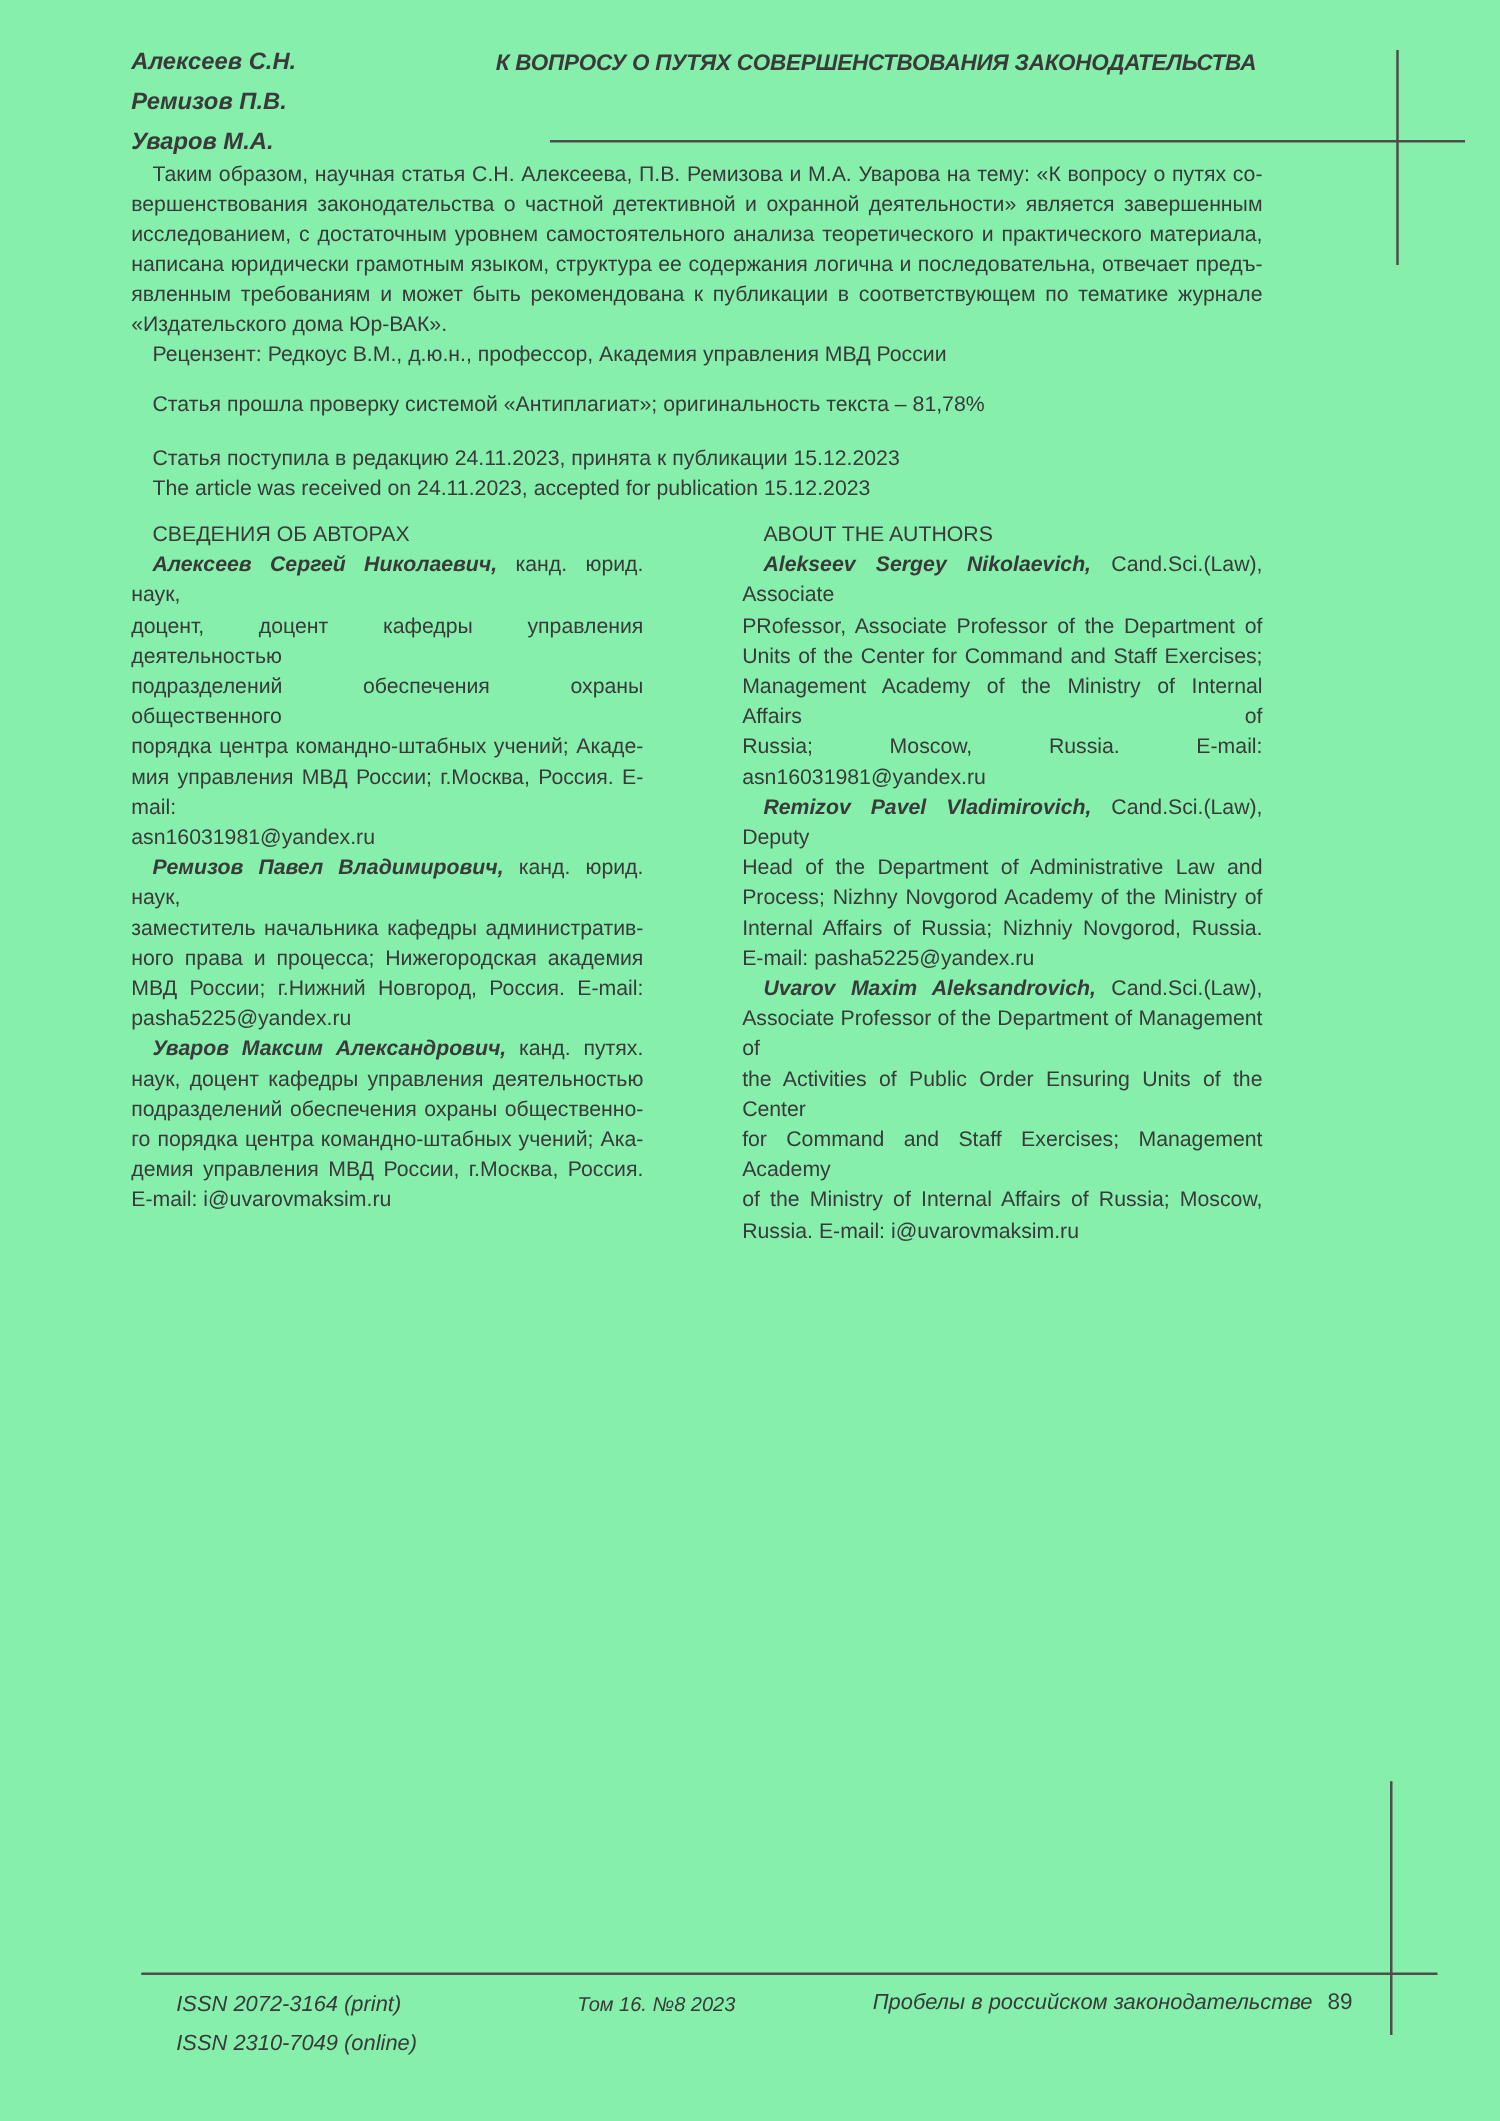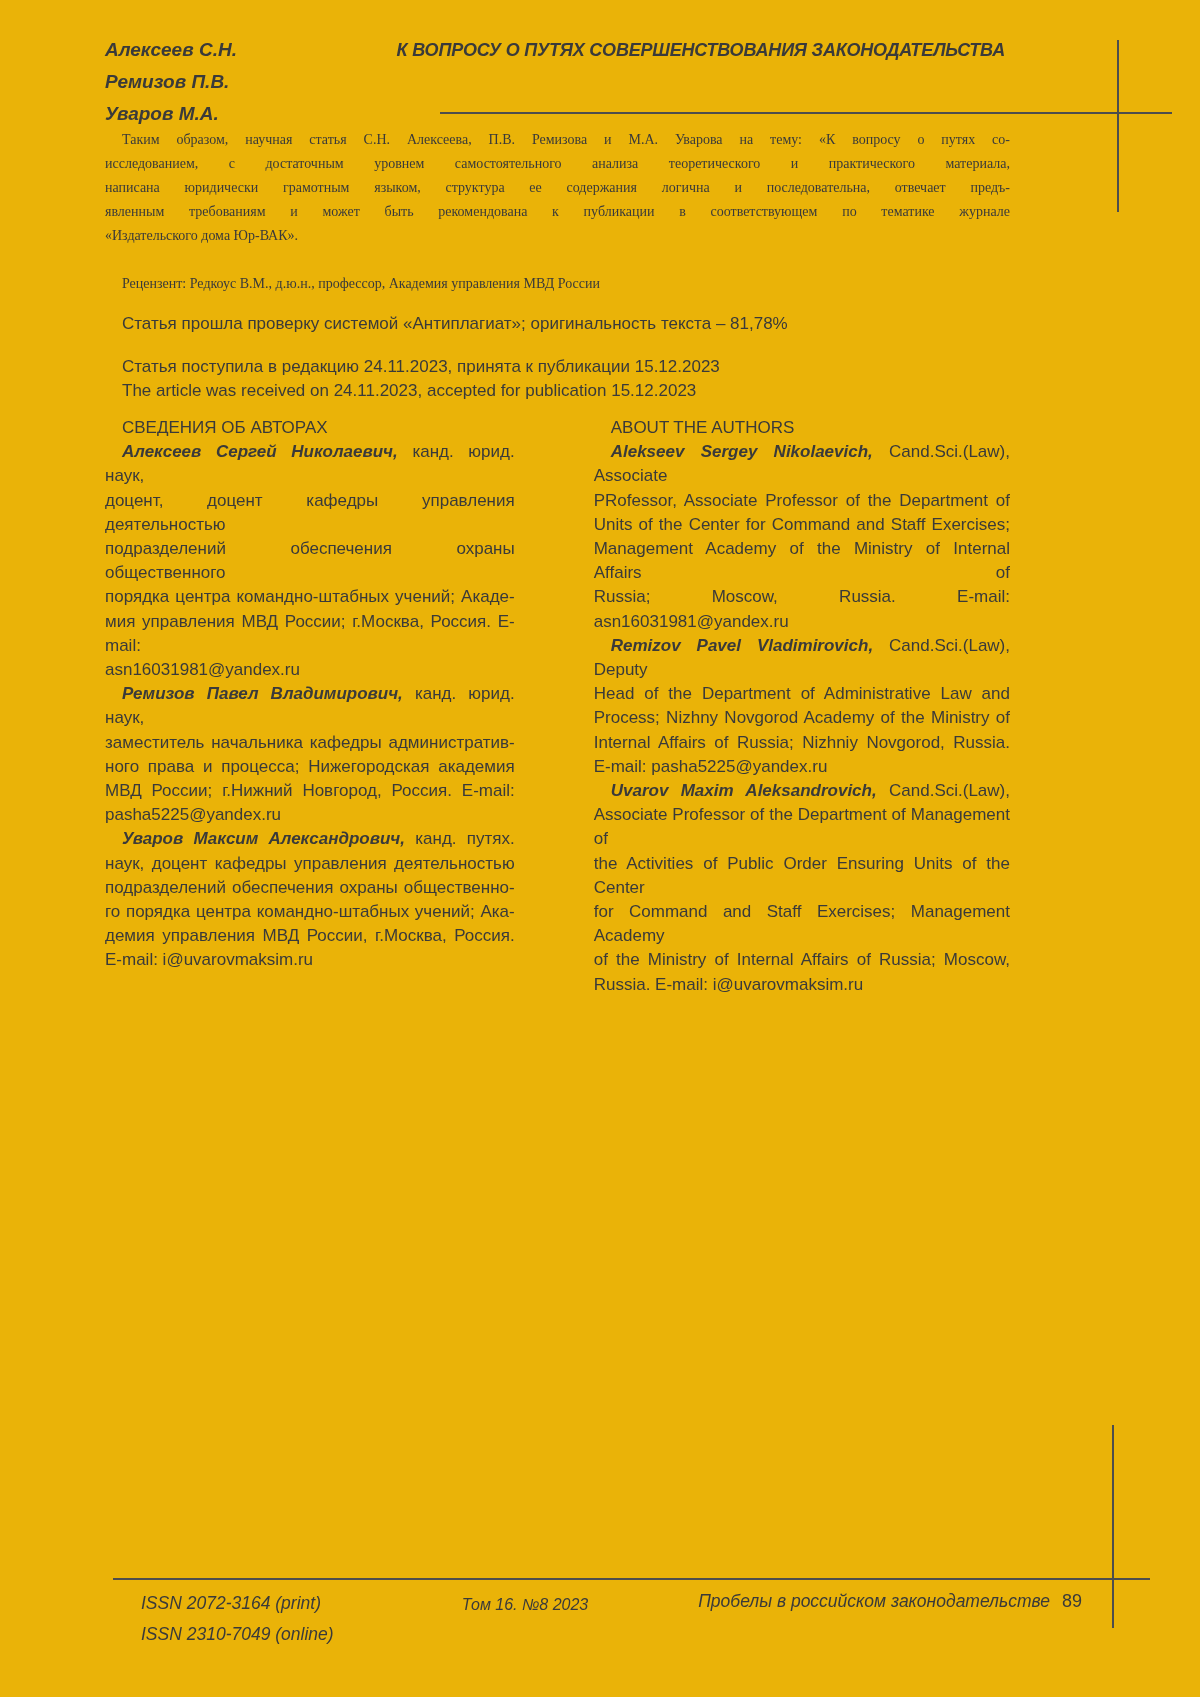--- a/index.html
+++ b/index.html
@@ -1,38 +1,38 @@
 <!DOCTYPE html>
 <html><head>
 <meta charset="utf-8">
 <style>
   html,body { margin:0; padding:0; background:#ffffff; }
   .page {
-    position:relative; width:1200px; height:1697px; background:#eab308;
+    position:relative; width:1200px; height:1697px; background:#86efac;
     font-family:"Liberation Sans", sans-serif; color:#3a3a3a; overflow:hidden;
   }
   
   .header-authors {
     position:absolute; left:105px; top:34px;
     font-weight:bold; font-style:italic; font-size:19px; line-height:32px;
   }
   .header-title {
     position:absolute; right:195px; top:34px; width:690px;
     text-align:right; font-weight:bold; font-style:italic;
     font-size:18px; line-height:32px; letter-spacing:-0.2px;
   }
   .rule { position:absolute; background:#4d4d4d; }
   .header-rule   { left:440px;  top:112px;  width:732px; height:2px; }
   .top-vline     { left:1117px; top:40px;   width:2px;   height:172px; }
   .footer-rule   { left:113px;  top:1578px; width:1037px;height:2px; }
   .bottom-vline  { left:1112px; top:1425px; width:2px;   height:203px; }
   
   .intro {
     position:absolute; left:105px; top:128px; width:905px;
-    font-size:14px; line-height:24px;font-family:Liberation Serif, serif;
+    font-size:17px; line-height:24px;
   }
   .jline { text-align:justify; text-align-last:justify; white-space:normal; }
   .jline.last { text-align-last:left; }
   .jline.first { text-indent:17px; }
   .reviewer { text-indent:17px; text-align:left; }
   .plagiarism {
     position:absolute; left:105px; top:314px; width:905px;
     font-size:17px; text-indent:17px;
   }
   .dates {
@@ -78,20 +78,21 @@
     <div>Уваров М.А.</div>
   </div>
   <div class="header-title">
     <div>К ВОПРОСУ О ПУТЯХ СОВЕРШЕНСТВОВАНИЯ ЗАКОНОДАТЕЛЬСТВА</div>
   </div>
   <div class="rule header-rule"></div>
   <div class="rule top-vline"></div>
 
   <div class="intro">
       <div class="jline first">Таким образом, научная статья С.Н. Алексеева, П.В. Ремизова и М.А. Уварова на тему: «К вопросу о путях со-</div>
+      <div class="jline">вершенствования законодательства о частной детективной и охранной деятельности» является завершенным</div>
       <div class="jline">исследованием, с достаточным уровнем самостоятельного анализа теоретического и практического материала,</div>
       <div class="jline">написана юридически грамотным языком, структура ее содержания логична и последовательна, отвечает предъ-</div>
       <div class="jline">явленным требованиям и может быть рекомендована к публикации в соответствующем по тематике журнале</div>
       <div class="jline last">«Издательского дома Юр-ВАК».</div>
     </div>
   <div class="intro" style="top:272px">
     <div class="reviewer">Рецензент: Редкоус В.М., д.ю.н., профессор, Академия управления МВД России</div>
   </div>
 
   <div class="plagiarism">Статья прошла проверку системой «Антиплагиат»; оригинальность текста – 81,78%</div>

